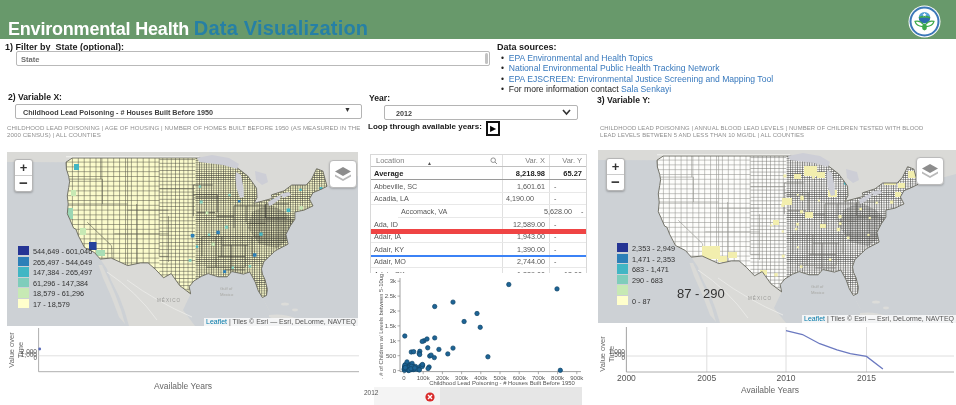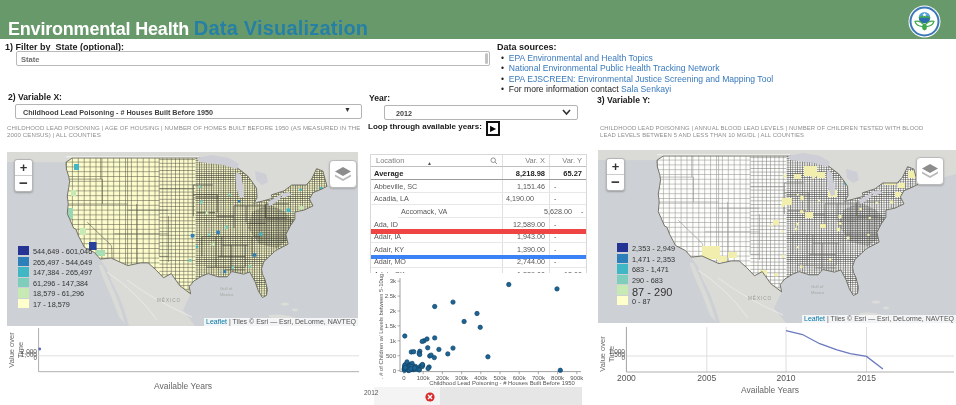--- a/index.html
+++ b/index.html
@@ -369,21 +369,21 @@
       </div>
       <div style="position:absolute;left:318px;top:7px;width:26px;height:26px;background:#fff;border:1px solid #bbb;border-radius:4px;box-shadow:0 1px 2px rgba(0,0,0,.2);"><svg width="26" height="26" viewBox="0 0 26 26">
           <path d="M13 6 L21 10.5 L13 15 L5 10.5 Z" fill="#8d8d8d"></path>
           <path d="M5 13.5 L13 18 L21 13.5 L21 15.5 L13 20 L5 15.5 Z" fill="#b9b9b9"></path>
         </svg></div>
       <div style="position:absolute;left:11px;top:93px;padding-left:8px;">
         <div style="height:10.6px;white-space:nowrap;"><span style="display:inline-block;width:11px;height:9.4px;background:#253494;margin-right:4px;vertical-align:top;"></span><span style="font-size:7.3px;color:#333;vertical-align:top;position:relative;top:1px;">2,353 - 2,949</span></div>
         <div style="height:10.6px;white-space:nowrap;"><span style="display:inline-block;width:11px;height:9.4px;background:#2c7fb8;margin-right:4px;vertical-align:top;"></span><span style="font-size:7.3px;color:#333;vertical-align:top;position:relative;top:1px;">1,471 - 2,353</span></div>
         <div style="height:10.6px;white-space:nowrap;"><span style="display:inline-block;width:11px;height:9.4px;background:#41b6c4;margin-right:4px;vertical-align:top;"></span><span style="font-size:7.3px;color:#333;vertical-align:top;position:relative;top:1px;">683 - 1,471</span></div>
         <div style="height:10.6px;white-space:nowrap;"><span style="display:inline-block;width:11px;height:9.4px;background:#7fcdbb;margin-right:4px;vertical-align:top;"></span><span style="font-size:7.3px;color:#333;vertical-align:top;position:relative;top:1px;">290 - 683</span></div>
-        <div style="height:10.6px;white-space:nowrap;"><span style="display:inline-block;width:11px;height:9.4px;background:#c7e9b4;margin-right:4px;vertical-align:top;"></span><span style="font-size:11px;color:#333;vertical-align:top;position:relative;top:1px;">87 - 290</span></div>
+        <div style="height:10.6px;white-space:nowrap;"><span style="display:inline-block;width:11px;height:9.4px;background:#c7e9b4;margin-right:4px;vertical-align:top;"></span><span style="font-size:13px;color:#333;vertical-align:top;position:relative;top:1px;margin-left:45px;">87 - 290</span></div>
         <div style="height:10.6px;white-space:nowrap;"><span style="display:inline-block;width:11px;height:9.4px;background:#ffffcc;margin-right:4px;vertical-align:top;"></span><span style="font-size:7.3px;color:#333;vertical-align:top;position:relative;top:1px;">0 - 87</span></div>
       </div>
       <div style="position:absolute;right:0;bottom:0;background:rgba(255,255,255,.75);font-size:7px;color:#555;padding:0 2px;line-height:8.5px;"><span style="color:#0078A8;">Leaflet</span> | Tiles © Esri — Esri, DeLorme, NAVTEQ</div>
     </div>
 
   <div id="qtable" class="abs" style="left:370px;top:154px;width:215px;height:118px;">
       <div style="position:absolute;left:0;top:0;width:215px;height:118px;border:1px solid #d8d8d8;border-bottom:none;background:#fff;overflow:hidden;">
         <div style="position:absolute;left:131px;top:0;width:1px;height:118px;background:#e0e0e0;"></div>
         <div style="position:absolute;left:178px;top:0;width:1px;height:118px;background:#e0e0e0;"></div>
         <div style="position:absolute;left:0;top:0;width:215px;height:11px;border-bottom:1px solid #c0c0c0;">
@@ -396,21 +396,21 @@
           <span style="position:absolute;right:41px;top:1px;font-size:7.5px;color:#808080;">Var. X</span>
           <span style="position:absolute;right:4px;top:1px;font-size:7.5px;color:#808080;">Var. Y</span>
         </div>
         <div style="position:absolute;left:0;top:11px;width:215px;height:13px;border-bottom:1px solid #9a9a9a;font-weight:bold;">
           <span style="position:absolute;left:3px;top:2.5px;font-size:7.5px;color:#222;">Average</span>
           <span style="position:absolute;right:41px;top:2.5px;font-size:7.5px;color:#222;">8,218.98</span>
           <span style="position:absolute;right:4px;top:2.5px;font-size:7.5px;color:#222;">65.27</span>
         </div>
         <div style="position:absolute;left:0;top:24.0px;width:215px;height:12.6px;border-bottom:1px solid #e8e8e8;">
           <span style="position:absolute;left:3px;top:2.8px;font-size:7.2px;color:#565656;">Abbeville, SC</span>
-          <span style="position:absolute;right:41px;top:2.8px;font-size:7.2px;color:#565656;">1,151.46</span>
+          <span style="position:absolute;right:41px;top:2.8px;font-size:7.2px;color:#565656;">1,601.61</span>
           <span style="position:absolute;left:183px;top:2.8px;font-size:7.2px;color:#565656;">-</span>
         </div>
         <div style="position:absolute;left:0;top:36.6px;width:215px;height:12.6px;border-bottom:1px solid #e8e8e8;">
           <span style="position:absolute;left:3px;top:2.8px;font-size:7.2px;color:#565656;">Acadia, LA</span>
           <span style="position:absolute;right:52px;top:2.8px;font-size:7.2px;color:#565656;">4,190.00</span>
           <span style="position:absolute;left:183px;top:2.8px;font-size:7.2px;color:#565656;">-</span>
         </div>
         <div style="position:absolute;left:0;top:49.2px;width:215px;height:12.6px;border-bottom:1px solid #e8e8e8;margin-left:27px;">
           <span style="position:absolute;left:3px;top:2.8px;font-size:7.2px;color:#565656;">Accomack, VA</span>
           <span style="position:absolute;right:41px;top:2.8px;font-size:7.2px;color:#565656;">5,628.00</span>
@@ -419,21 +419,21 @@
         <div style="position:absolute;left:0;top:61.800000000000004px;width:215px;height:12.6px;border-bottom:5px solid #ef4444;">
           <span style="position:absolute;left:3px;top:2.8px;font-size:7.2px;color:#565656;">Ada, ID</span>
           <span style="position:absolute;right:41px;top:2.8px;font-size:7.2px;color:#565656;">12,589.00</span>
           <span style="position:absolute;left:183px;top:2.8px;font-size:7.2px;color:#565656;">-</span>
         </div>
         <div style="position:absolute;left:0;top:74.4px;width:215px;height:12.6px;border-bottom:1px solid #e8e8e8;">
           <span style="position:absolute;left:3px;top:2.8px;font-size:7.2px;color:#565656;">Adair, IA</span>
           <span style="position:absolute;right:41px;top:2.8px;font-size:7.2px;color:#565656;">1,943.00</span>
           <span style="position:absolute;left:183px;top:2.8px;font-size:7.2px;color:#565656;">-</span>
         </div>
-        <div style="position:absolute;left:0;top:87.0px;width:215px;height:12.6px;border-bottom:4px solid #3b82f6;">
+        <div style="position:absolute;left:0;top:87.0px;width:215px;height:12.6px;border-bottom:2px solid #3b82f6;">
           <span style="position:absolute;left:3px;top:2.8px;font-size:7.2px;color:#565656;">Adair, KY</span>
           <span style="position:absolute;right:41px;top:2.8px;font-size:7.2px;color:#565656;">1,390.00</span>
           <span style="position:absolute;left:183px;top:2.8px;font-size:7.2px;color:#565656;">-</span>
         </div>
         <div style="position:absolute;left:0;top:99.6px;width:215px;height:12.6px;border-bottom:1px solid #e8e8e8;">
           <span style="position:absolute;left:3px;top:2.8px;font-size:7.2px;color:#565656;">Adair, MO</span>
           <span style="position:absolute;right:41px;top:2.8px;font-size:7.2px;color:#565656;">2,744.00</span>
           <span style="position:absolute;left:183px;top:2.8px;font-size:7.2px;color:#565656;">-</span>
         </div>
         <div style="position:absolute;left:0;top:112.19999999999999px;width:215px;height:12.6px;border-bottom:1px solid #e8e8e8;">

